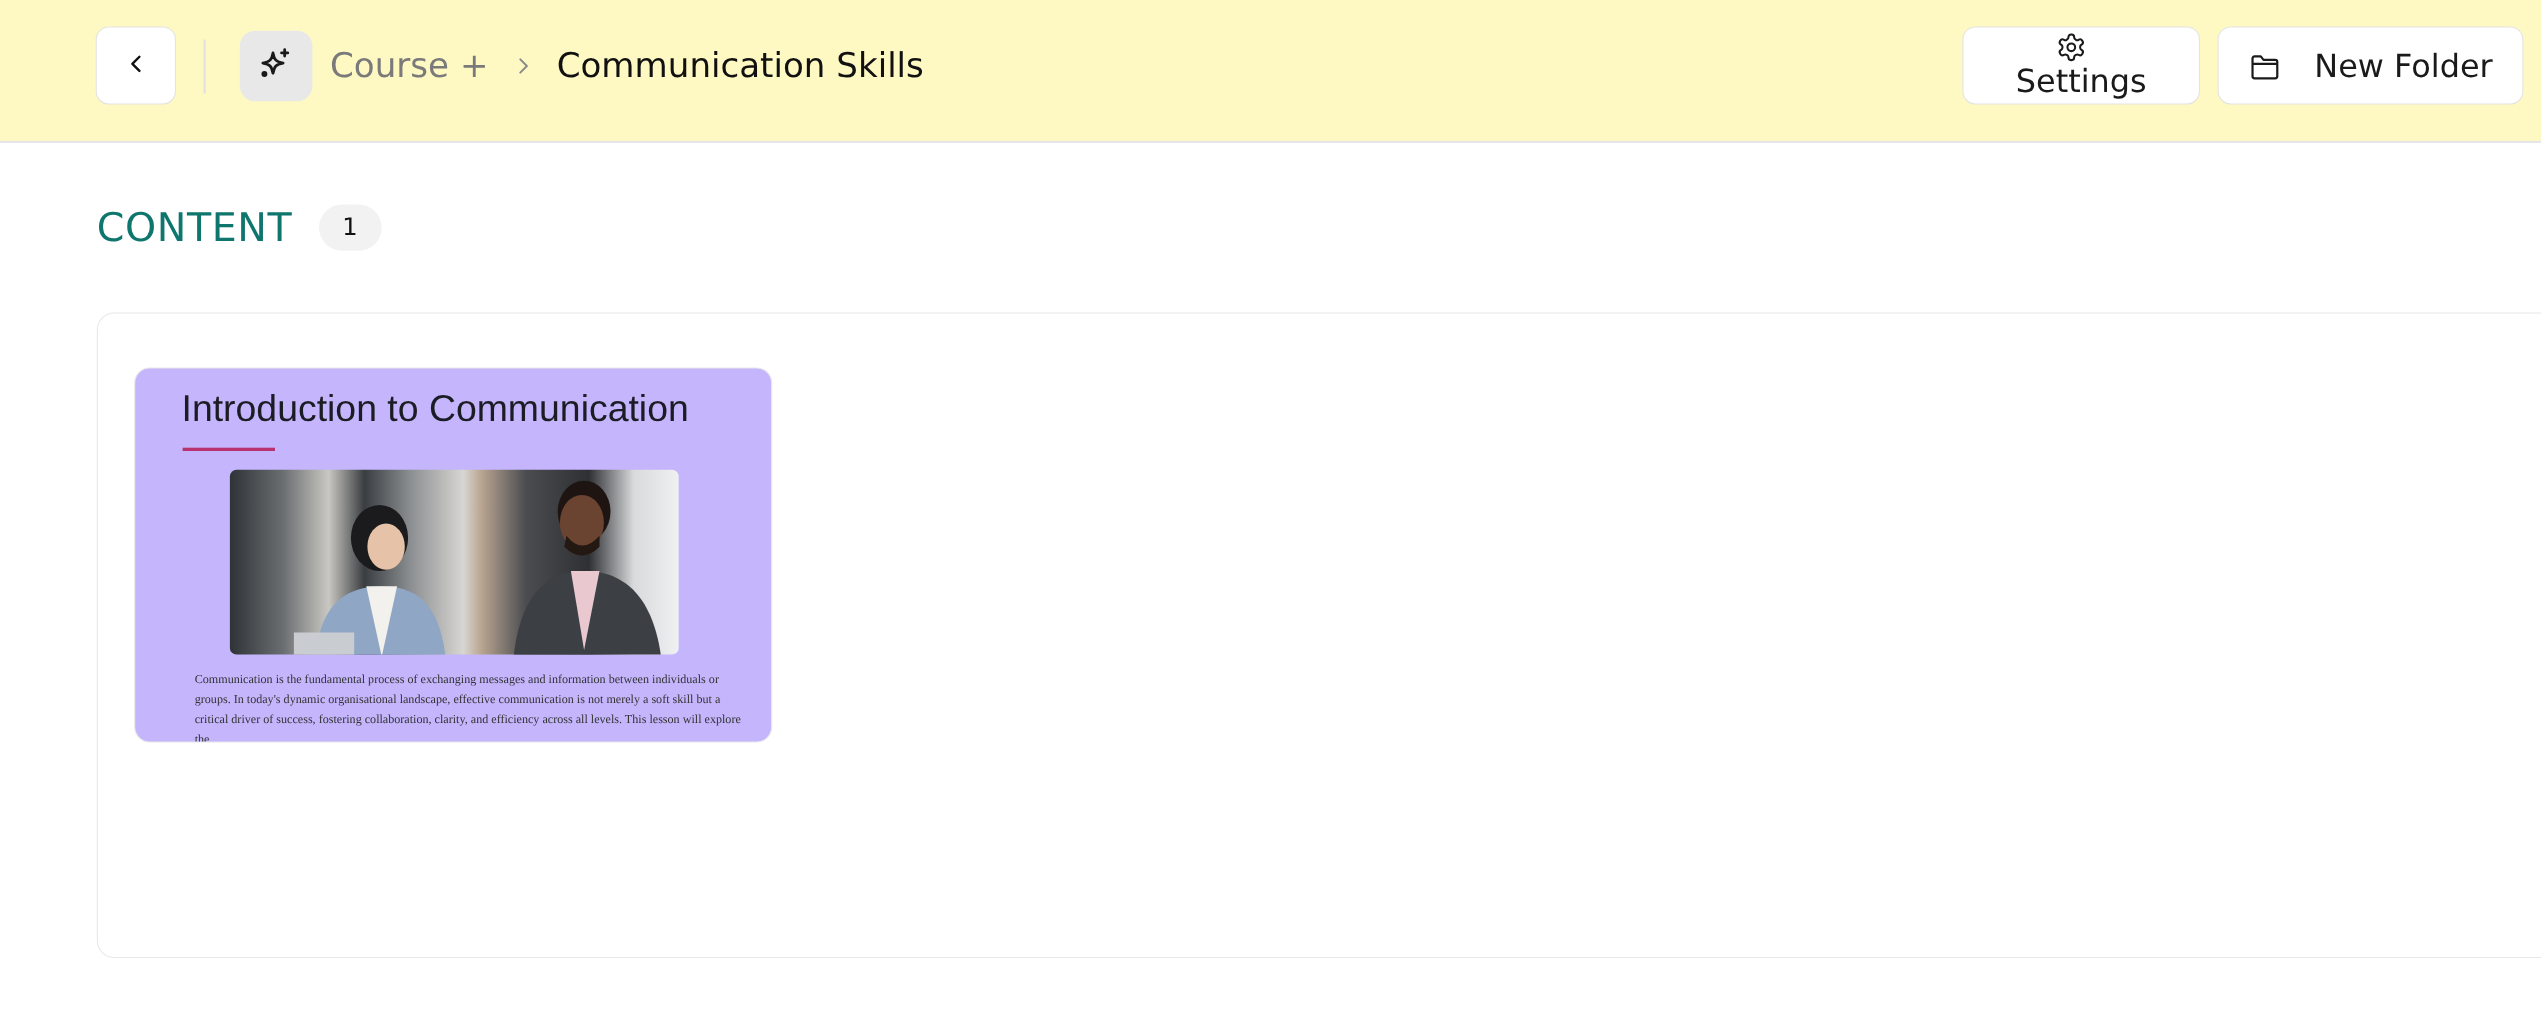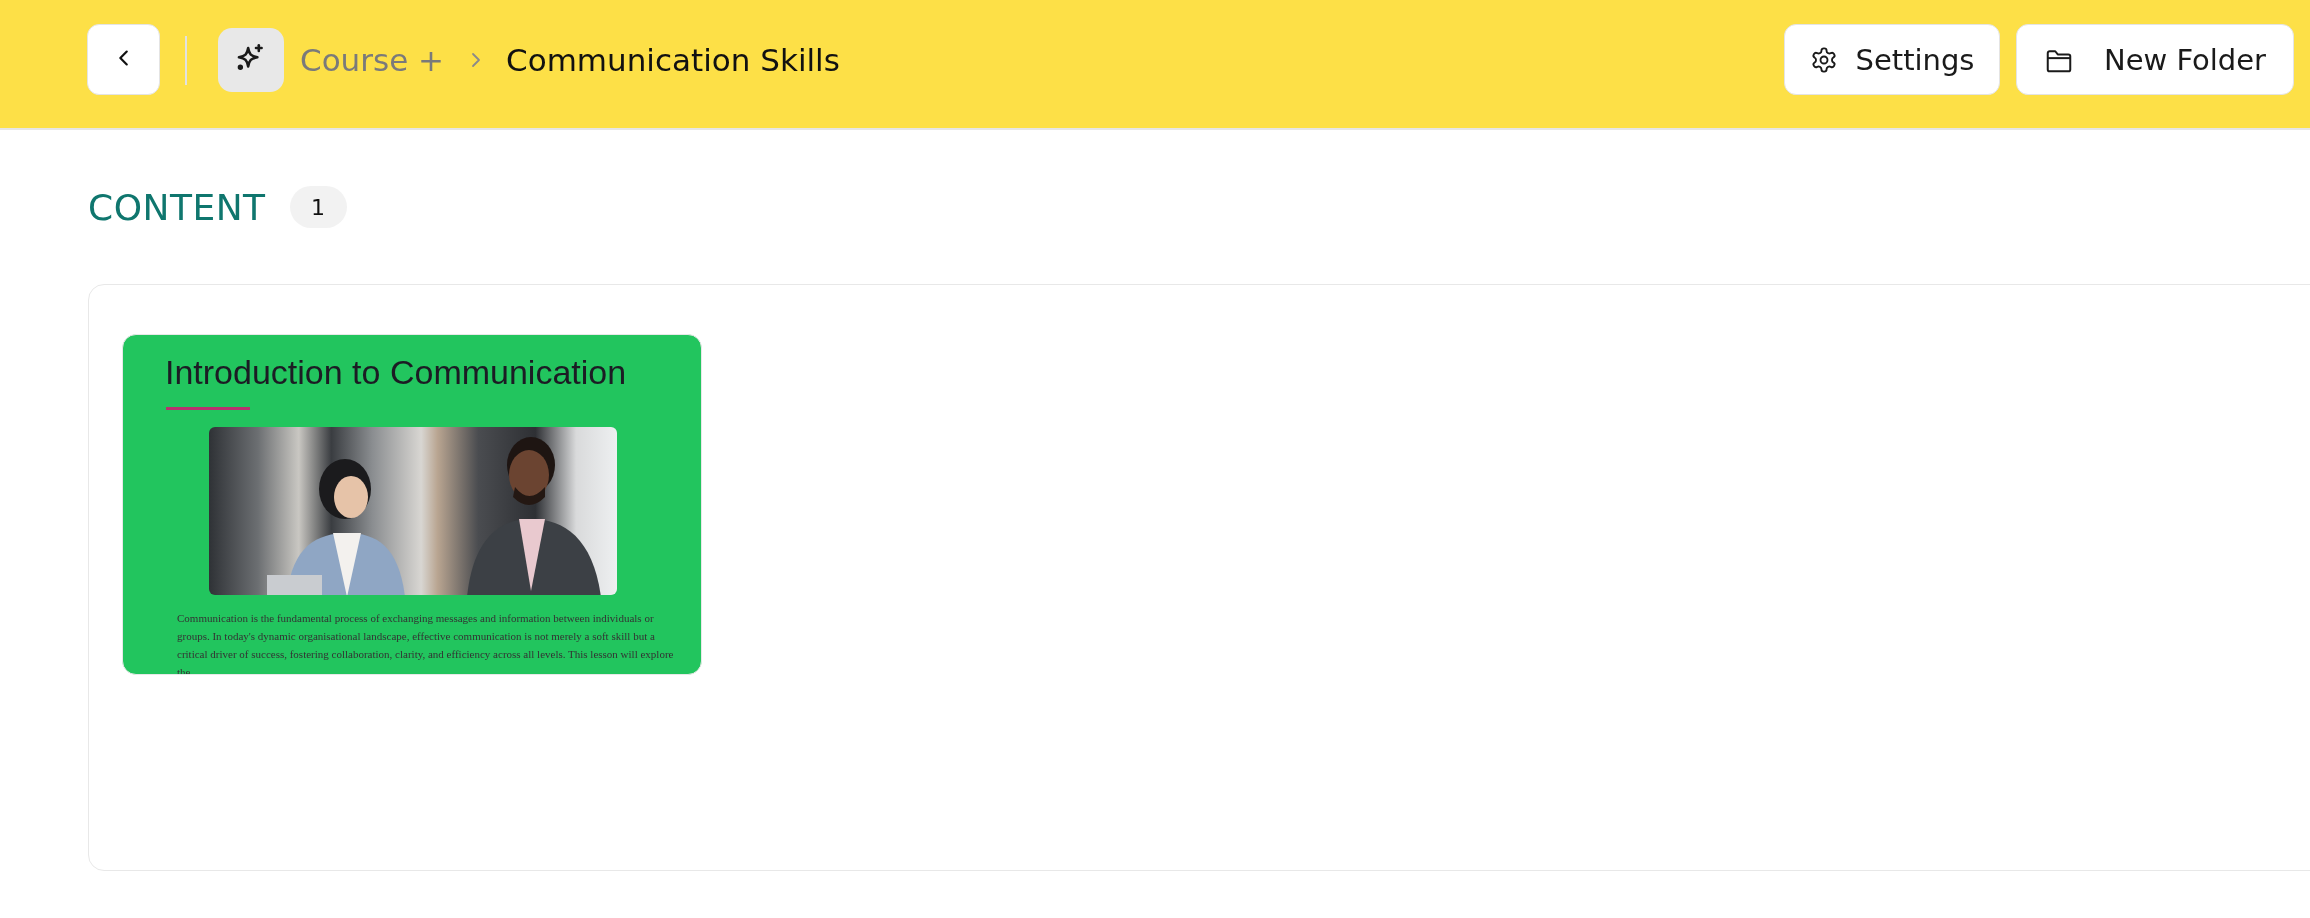--- a/index.html
+++ b/index.html
@@ -4,21 +4,21 @@
   <style>
     * { box-sizing: border-box; margin: 0; padding: 0; }
     html, body {
       width: 2310px; height: 918px; overflow: hidden;
       background: #ffffff;
       font-family: "DejaVu Sans", "Liberation Sans", sans-serif;
       color: #111111;
     }
     .header {
       position: absolute; left: 0; top: 0; width: 2310px; height: 130px;
-      background: #fde047;
+      background: #fef9c3;
       border-bottom: 2px solid #e6e6e6;
     }
     .back-btn {
       position: absolute; left: 87px; top: 24px; width: 73px; height: 71px;
       background: #ffffff; border: 1.5px solid #e4e4e4; border-radius: 12px;
       display: flex; align-items: center; justify-content: center; cursor: pointer;
     }
     .vdivider {
       position: absolute; left: 185px; top: 36px; width: 2px; height: 49px;
       background: #e2e2e2;
@@ -36,21 +36,21 @@
     .crumb-parent { color: #7a7a7a; cursor: pointer; }
     .crumb-sep { color: #8a8a8a; margin: 0 22px 0 24px; display: flex; align-items: center; }
     .crumb-current { color: #111111; }
     .hdr-btn {
       position: absolute; top: 24px; height: 71px;
       background: #ffffff; border: 1.5px solid #e4e4e4; border-radius: 12px;
       display: flex; align-items: center; justify-content: center;
       font-size: 29px; color: #1a1a1a; cursor: pointer; white-space: nowrap;
     }
     .hdr-btn .ico { display: flex; align-items: center; margin-right: 18px; }
-    .settings-btn { left: 1784px; width: 216px; }
+    .settings-btn { left: 1784px; width: 216px; flex-direction: column; }
     .newfolder-btn { left: 2016px; width: 278px; gap: 12px; }
 
     .section-title {
       position: absolute; left: 88px; top: 184px; height: 46px;
       display: flex; align-items: center;
     }
     .section-title .label { font-size: 36px; color: #0f766e; letter-spacing: 0.5px; }
     .count-badge {
       margin-left: 24px; width: 57px; height: 42px; border-radius: 21px;
       background: #f2f2f2; display: flex; align-items: center; justify-content: center;
@@ -59,21 +59,21 @@
 
     .panel {
       position: absolute; left: 88px; top: 284px; width: 2260px; height: 587px;
       border: 1.5px solid #e8e8e8; border-radius: 16px; background: #fff;
     }
     .card {
       position: absolute; left: 122px; top: 334px; width: 580px; cursor: pointer;
     }
     .thumb {
       width: 580px; height: 341px; border: 1.5px solid #e8e8e8; border-radius: 14px;
-      background: #22c55e; overflow: hidden; position: relative;
+      background: #c4b5fd; overflow: hidden; position: relative;
     }
     .thumb-title {
       position: absolute; left: 42px; top: 18px;
       font-family: "Liberation Sans", sans-serif;
       font-size: 34px; color: #1c1c24; white-space: nowrap;
     }
     .thumb-accent {
       position: absolute; left: 43px; top: 72px; width: 84px; height: 3px;
       background: #b8326f;
     }

